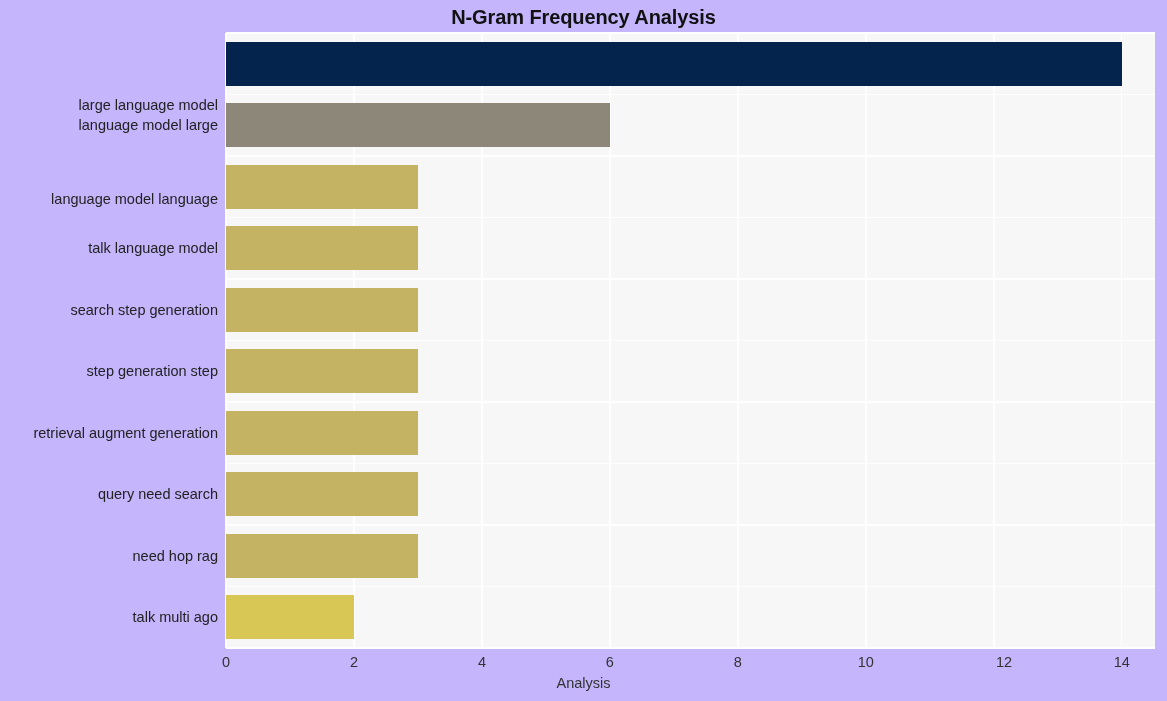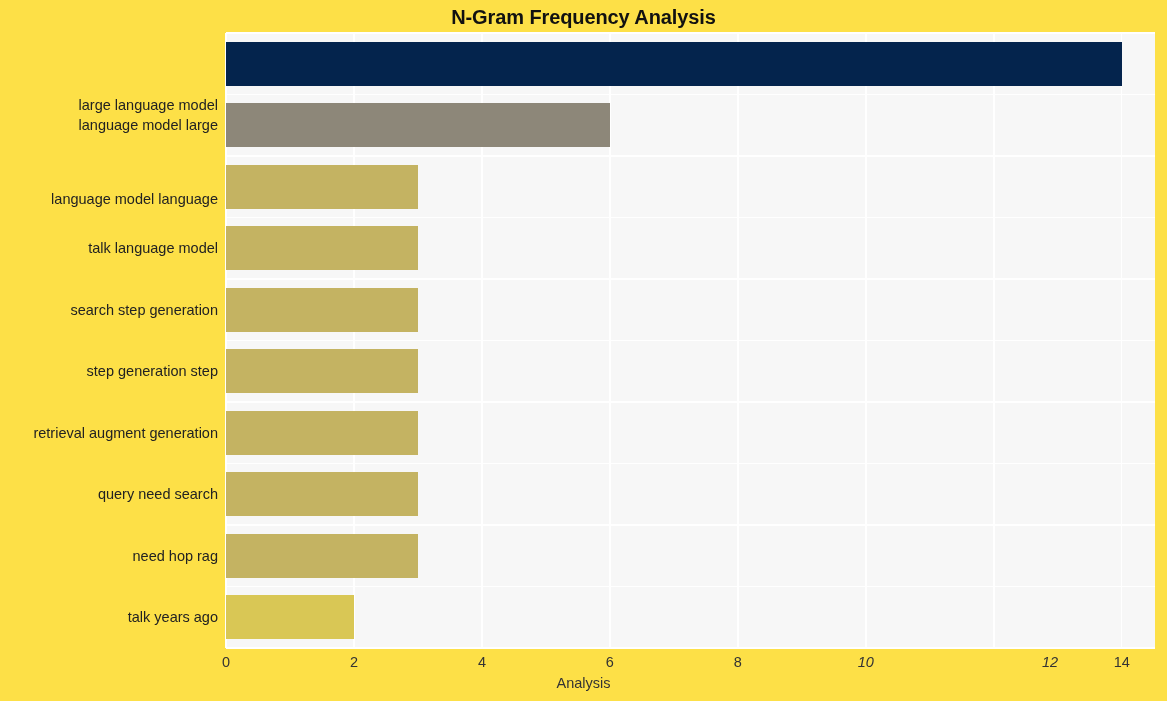--- a/index.html
+++ b/index.html
@@ -10,21 +10,21 @@
     height: 701px;
     background: #ffffff;
     font-family: "Liberation Sans", sans-serif;
     overflow: hidden;
   }
 
   #chart-root {
     position: relative;
     width: 1167px;
     height: 701px;
-    background: #fde047;
+    background: #c4b5fd;
   }
 
   
   #chart-title {
     position: absolute;
     left: 0;
     top: 6px;
     width: 1167px;
     text-align: center;
     font-size: 20px;
@@ -122,21 +122,21 @@
   <div id="y-axis">
       <div class="ylabel" style="top: 22.75px; margin-top: 41px;">large language model</div>
       <div class="ylabel" style="top: 84.25px;">language model large</div>
       <div class="ylabel" style="top: 158px;">language model language</div>
       <div class="ylabel" style="top: 207.25px;">talk language model</div>
       <div class="ylabel" style="top: 268.75px;">search step generation</div>
       <div class="ylabel" style="top: 330.25px;">step generation step</div>
       <div class="ylabel" style="top: 391.75px;">retrieval augment generation</div>
       <div class="ylabel" style="top: 453.25px;">query need search</div>
       <div class="ylabel" style="top: 514.75px;">need hop rag</div>
-      <div class="ylabel" style="top: 576.25px;">talk years ago</div>
+      <div class="ylabel" style="top: 576.25px;">talk multi ago</div>
     </div>
 
   <div id="plot-area">
     <div id="gridlines-v">
         <div class="gridline-v" style="left: -0.75px;"></div>
         <div class="gridline-v" style="left: 127.211px;"></div>
         <div class="gridline-v" style="left: 255.173px;"></div>
         <div class="gridline-v" style="left: 383.134px;"></div>
         <div class="gridline-v" style="left: 511.096px;"></div>
         <div class="gridline-v" style="left: 639.057px;"></div>
@@ -170,20 +170,20 @@
       </div>
   </div>
 
   <div id="x-axis">
     <div id="x-ticks">
         <div class="xtick" style="left: 226px;">0</div>
         <div class="xtick" style="left: 353.961px;">2</div>
         <div class="xtick" style="left: 481.923px;">4</div>
         <div class="xtick" style="left: 609.884px;">6</div>
         <div class="xtick" style="left: 737.846px;">8</div>
-        <div class="xtick" style="left: 865.807px; font-style: italic;">10</div>
-        <div class="xtick" style="left: 1050px; font-style: italic;">12</div>
+        <div class="xtick" style="left: 865.807px;">10</div>
+        <div class="xtick" style="left: 1004px;">12</div>
         <div class="xtick" style="left: 1121.73px;">14</div>
       </div>
     <div id="x-axis-title">Analysis</div>
   </div>
 
 </div>
 
 </body></html>

